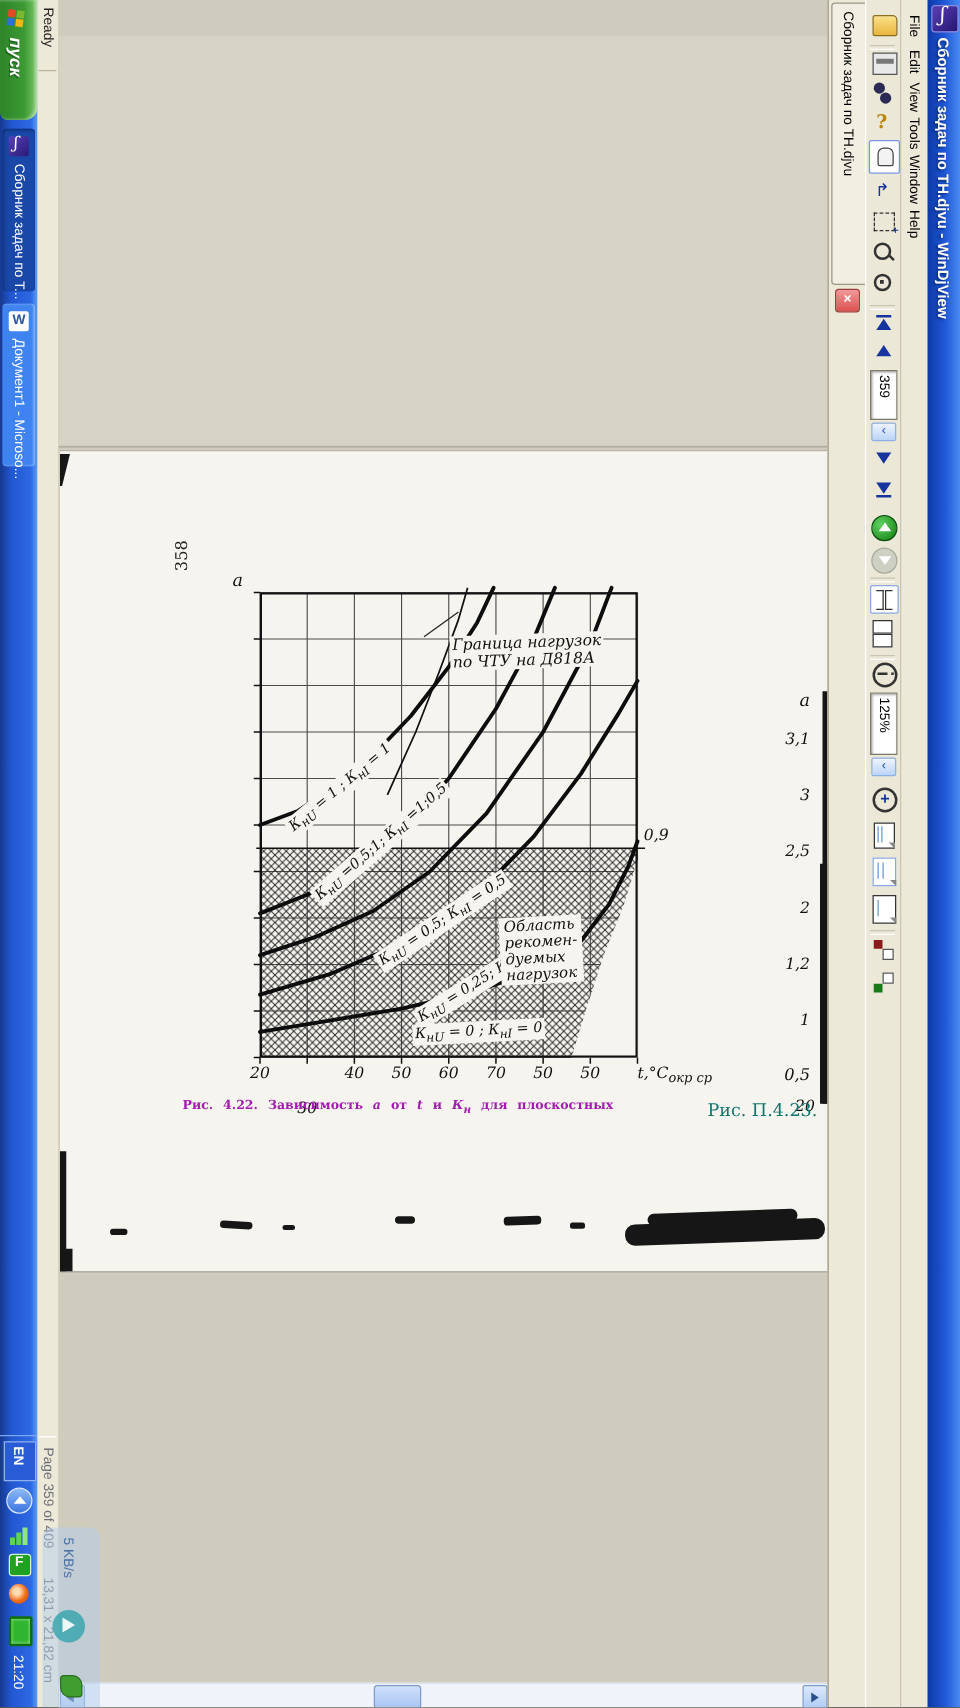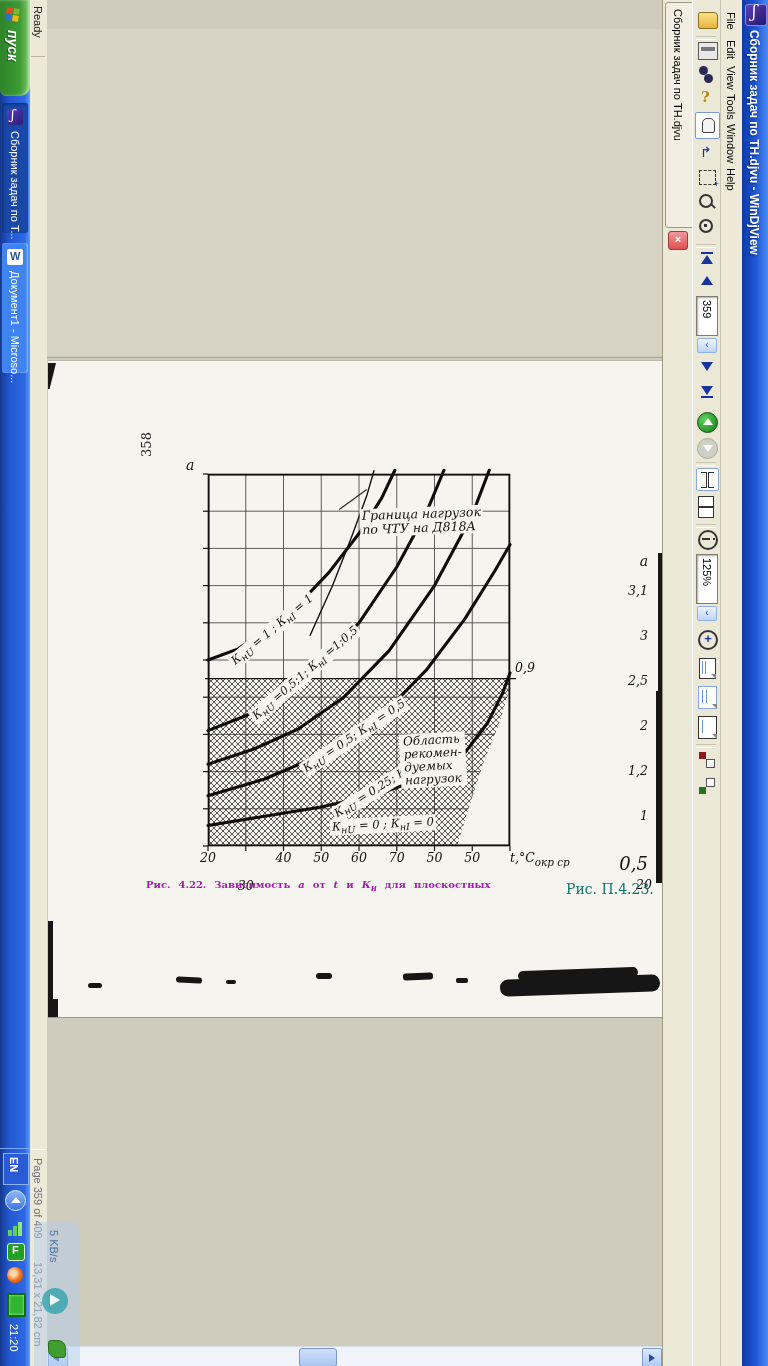--- a/index.html
+++ b/index.html
@@ -200,21 +200,21 @@
       <div class="dark" style="left:610px;top:192px;width:4px;height:330px;"></div>
       <div class="dark" style="left:608px;top:330px;width:6px;height:192px;"></div>
       <div id="fig2labels" class="abs" style="left:560px;top:190px;width:46px;height:345px;">
           <span class="tick" style="right: 6px; top: 2px; font-size: 14px;">а</span>
           <span class="tick" style="right: 6px; top: 32px; font-size: 12.5px;">3,1</span>
           <span class="tick" style="right: 6px; top: 77px; font-size: 12.5px;">3</span>
           <span class="tick" style="right: 6px; top: 122px; font-size: 12.5px;">2,5</span>
           <span class="tick" style="right: 6px; top: 167px; font-size: 12.5px;">2</span>
           <span class="tick" style="right: 6px; top: 212px; font-size: 12.5px;">1,2</span>
           <span class="tick" style="right: 6px; top: 257px; font-size: 12.5px;">1</span>
-          <span class="tick" style="right: 6px; top: 302px; font-size: 18px;">0,5</span>
+          <span class="tick" style="right: 6px; top: 302px; font-size: 13px;">0,5</span>
           <span class="tick" style="right: 2px; top: 326px;">20</span>
         </div>
 
       <div class="abs serif" style="left:98px;top:518px;width:420px;font-size:10px;word-spacing:0.45em;color:#a21caf;font-weight:bold;">Рис. 4.22. Зависимость <i>а</i> от <i>t</i> и <i>К<sub>н</sub></i> для плоскостных</div>
       <div class="abs serif" style="left:518px;top:520px;width:100px;font-size:14px;color:#0f766e;">Рис. П.4.23.</div>
 
       <div class="dark" style="left:0;top:2px;width:8px;height:26px;clip-path:polygon(0 0,100% 0,20% 100%,0 100%);"></div>
       <div class="dark" style="left:0;top:560px;width:5px;height:96px;"></div>
       <div class="dark" style="left:0;top:638px;width:10px;height:18px;"></div>
       <div class="dark" style="left:40px;top:622px;width:14px;height:5px;border-radius:3px;"></div>

